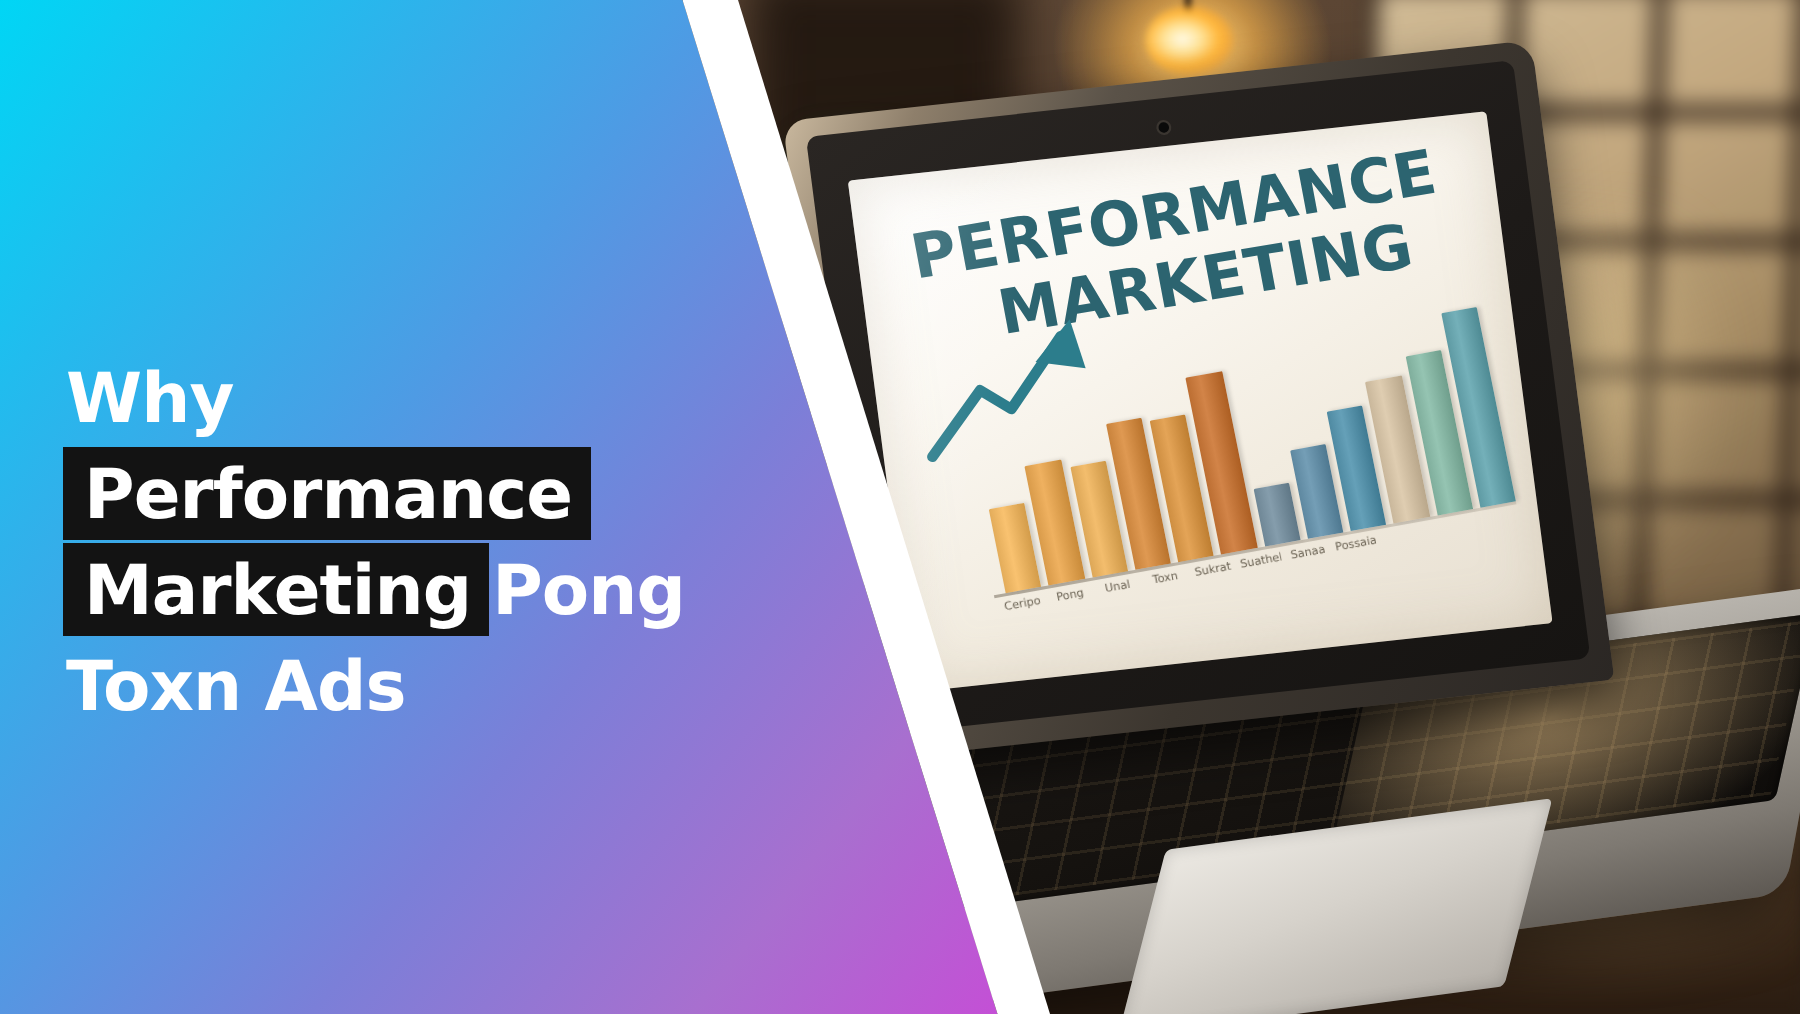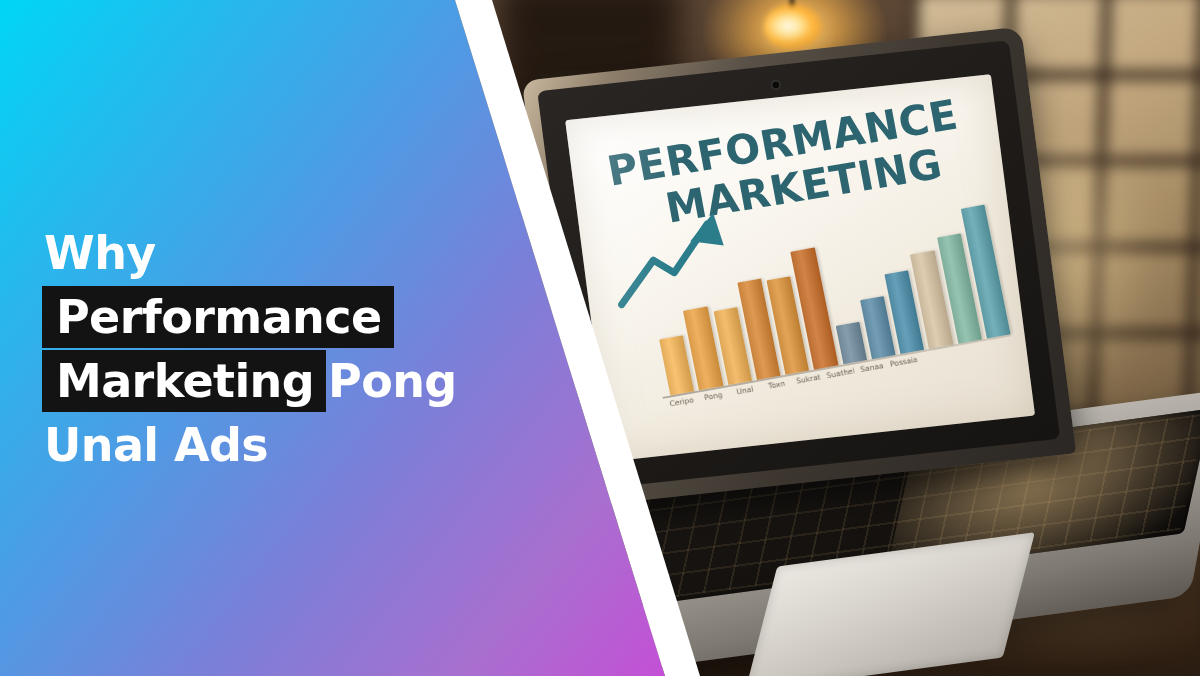--- a/index.html
+++ b/index.html
@@ -242,21 +242,21 @@
     background:linear-gradient(128deg,#00D6F5 0%,#21BCEE 16%,#4E9BE4 38%,#7B7FD8 58%,#A86FCF 78%,#CE44D8 100%);
     clip-path:polygon(0 0, 455px 0, 665px 676px, 0 676px);
   }
   .panel-white{
     position:absolute;left:0;top:0;width:760px;height:676px;
     background:#ffffff;
     clip-path:polygon(455px 0, 492px 0, 700px 676px, 665px 676px);
   }
 
   .headline{
-    position:absolute;left:42px;top:190px;width:530px;
+    position:absolute;left:42px;top:202px;width:530px;
     font-family:"DejaVu Sans",sans-serif;
     font-weight:bold;
     font-size:46px;
     line-height:64px;
     letter-spacing:-.6px;
     color:#ffffff;
   }
   .headline .row{display:block;white-space:nowrap;height:64px;}
   .hl{
     background:#131313;
@@ -365,16 +365,16 @@
     </div>
   </div>
 
   <div class="panel"></div>
   <div class="panel-white"></div>
 
   <h1 class="headline">
       <span class="row"><span class="plain">Why</span></span>
       <span class="row"><span class="hl">Performance</span></span>
       <span class="row"><span class="hl">Marketing</span><span class="plain"> Pong</span></span>
-      <span class="row"><span class="plain">Unal Ads</span></span>
+      <span class="row"><span class="plain">Toxn Ads</span></span>
     </h1>
 
 </div>
 
 </body></html>

